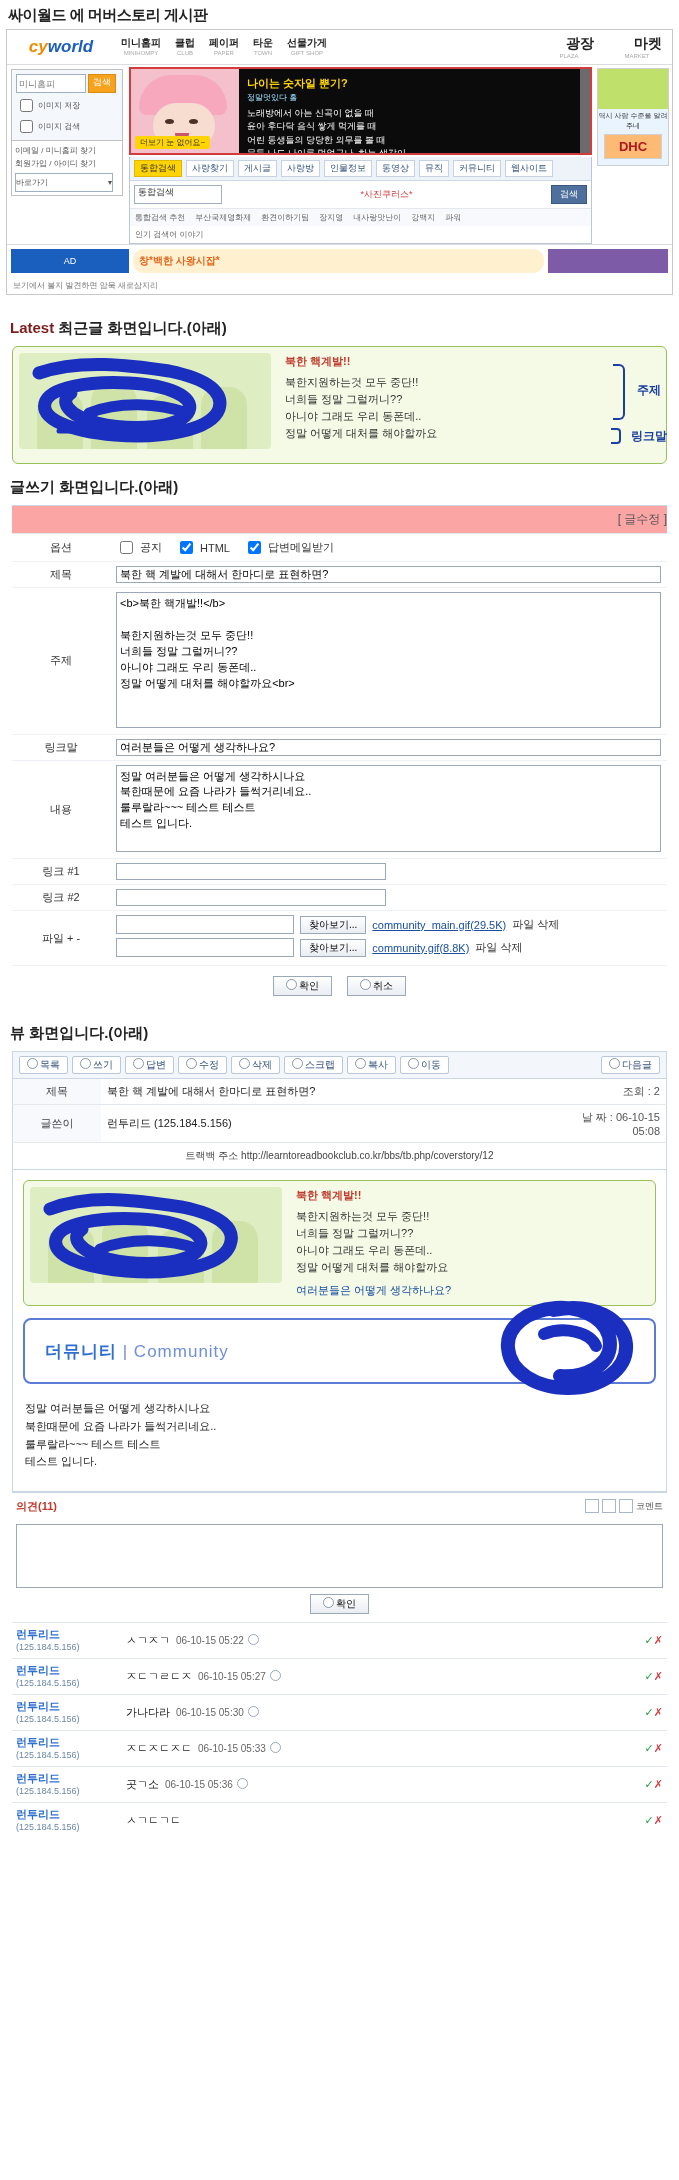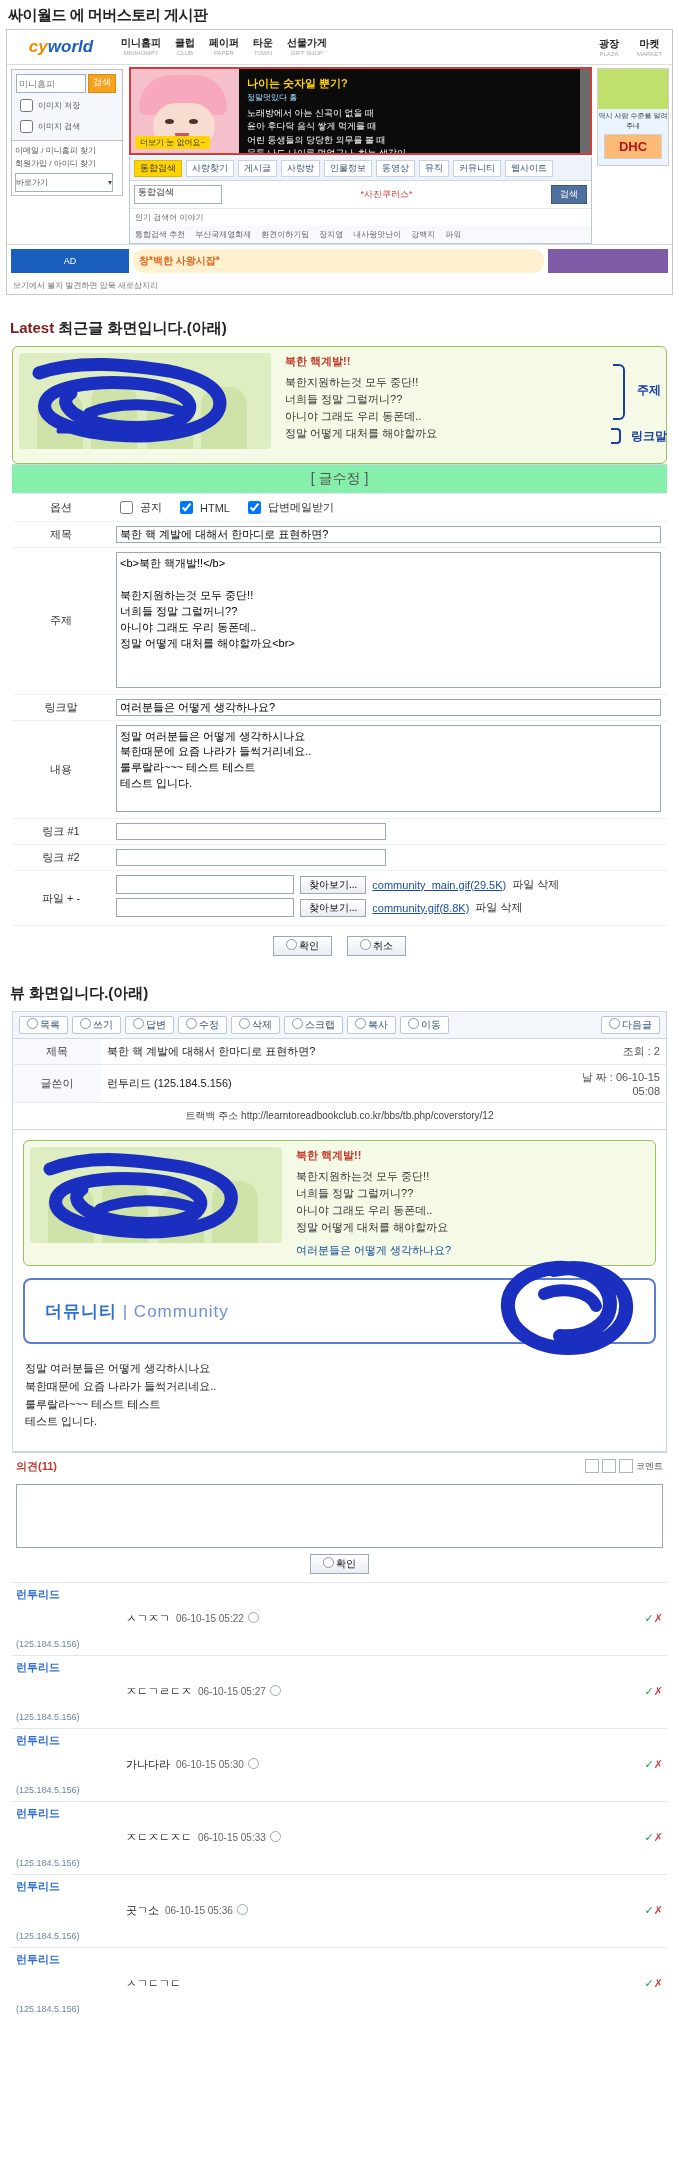--- a/index.html
+++ b/index.html
@@ -13,21 +13,21 @@
   .cy{border:1px solid #c9c9c9;margin:0 6px 10px 6px;background:#fff;position:relative;}
   .cy-head{display:flex;align-items:center;height:34px;border-bottom:1px solid #dcdcdc;background:#fff;}
   .cy-logo{width:108px;text-align:center;color:#f08c00;font-weight:bold;font-size:17px;font-style:italic;}
   .cy-logo span{color:#1b5fbe;}
   .cy-nav{flex:1;display:flex;gap:14px;font-size:9px;color:#444;padding-left:6px;}
   .cy-nav .it{text-align:center;line-height:1.25;}
   .cy-nav .it b{display:block;font-size:10px;color:#222;font-weight:bold;}
   .cy-nav .it i{font-style:normal;font-size:6px;color:#aaa;display:block;}
   .cy-right{display:flex;gap:18px;padding-right:10px;font-size:9px;}
   .cy-right .it{text-align:center;}
-  .cy-right .it b{display:block;font-size:10px;color:#222;}
+  .cy-right .it b{display:block;font-size:14px;color:#222;margin-left:22px;}
   .cy-right .it i{font-style:normal;font-size:6px;color:#aaa;display:block;}
 
   .cy-body{display:flex;align-items:flex-start;}
   .cy-left{width:112px;padding:4px;}
   .cy-search{border:1px solid #c0c0c0;background:#f4f7fb;padding:4px;}
   .cy-search .row{display:flex;gap:2px;margin-bottom:3px;}
   .cy-search input[type=text]{width:64px;height:15px;border:1px solid #9fb0c4;font-size:9px;}
   .cy-search .btn{background:#f6a21d;color:#fff;font-size:9px;border:1px solid #d98b12;padding:1px 4px;line-height:13px;}
   .cy-search .chk{font-size:8px;color:#555;display:flex;align-items:center;gap:2px;margin-top:2px;}
   .cy-links{border:1px solid #c0c0c0;border-top:0;background:#fff;font-size:8px;color:#555;padding:3px;}
@@ -83,21 +83,21 @@
   .prev .txt{flex:1;padding-left:14px;font-size:11px;line-height:1.55;color:#333;}
   .prev .txt .ttl{color:#c0392b;font-weight:bold;margin-bottom:4px;}
   .prev .txt .link{color:#1a4fa0;margin-top:6px;}
   .prev .txt .link .dot{color:#d23c3c;}
   .scribble{position:absolute;pointer-events:none;}
   .ann{position:absolute;color:#1a3fa0;font-weight:bold;font-size:12px;}
   .brace{position:absolute;border:2px solid #1a3fa0;border-left:0;}
 
   
   .form-box{margin:0 12px;border-top:1px solid #c9d6e4;}
-  .form-sub{text-align:center;font-size:14px;color:#555;padding:5px 0;background:#86efac;border-bottom:1px solid #e3e8ef;}
+  .form-sub{text-align:right;font-size:12px;color:#555;padding:5px 0;background:#fca5a5;border-bottom:1px solid #e3e8ef;}
   table.frm{width:100%;border-collapse:collapse;font-size:11px;}
   table.frm td{padding:4px 6px;vertical-align:middle;border-bottom:1px solid #edf1f6;}
   table.frm td.lbl{width:86px;text-align:center;color:#333;}
   .inp{border:1px solid #9aa8b8;height:17px;background:#fff;font-size:11px;padding:1px 3px;box-sizing:border-box;width:100%;}
   .ta{border:1px solid #9aa8b8;background:#fff;font-size:11px;padding:3px;box-sizing:border-box;width:100%;resize:none;font-family:"Liberation Sans",sans-serif;line-height:1.45;}
   .chkline{display:flex;gap:14px;align-items:center;font-size:11px;}
   .chkline label{display:flex;gap:4px;align-items:center;}
   .filerow{display:flex;align-items:center;gap:6px;margin-bottom:4px;flex-wrap:wrap;}
   .filerow .fi{border:1px solid #9aa8b8;height:17px;width:176px;background:#fff;}
   .btn-gray{border:1px solid #9aa8b8;background:linear-gradient(#fff,#e9edf2);font-size:10px;padding:1px 8px;height:18px;}
@@ -127,21 +127,21 @@
   
   .cm-head{display:flex;align-items:center;border-top:1px solid #c9d6e4;padding:6px 4px;}
   .cm-head .t{color:#c0392b;font-size:11px;font-weight:bold;flex:1;}
   .cm-head .icons{display:flex;gap:3px;align-items:center;font-size:9px;color:#555;}
   .cm-head .icons .sq{width:12px;height:12px;border:1px solid #a8b6c6;background:#fff;}
   .cm-box{border:1px solid #9aa8b8;height:62px;margin:4px 4px 6px 4px;background:#fff;}
   .cm-ok{text-align:center;padding-bottom:8px;}
   .cm-ok .b{border:1px solid #9aa8b8;background:linear-gradient(#fff,#e9edf2);font-size:10px;padding:2px 12px;}
   .cm-row{display:flex;align-items:center;border-top:1px solid #e3e8ef;padding:5px 4px;font-size:11px;}
   .cm-row .who{width:110px;color:#2f6fd0;font-weight:bold;line-height:1.25;}
-  .cm-row .who small{display:block;color:#6b86a8;font-weight:normal;font-size:9px;margin-top:37px;}
+  .cm-row .who small{display:block;color:#6b86a8;font-weight:normal;font-size:9px;}
   .cm-row .msg{flex:1;color:#222;}
   .cm-row .msg .dt{color:#666;font-size:10px;margin-left:6px;}
   .cm-row .msg .gl{display:inline-block;width:9px;height:9px;border:1px solid #9aa8b8;border-radius:50%;margin-left:4px;vertical-align:-1px;}
   .cm-row .act{width:30px;text-align:right;}
   .cm-row .act .v{color:#1aa03c;font-weight:bold;}
   .cm-row .act .x{color:#d23c3c;font-weight:bold;}
 </style>
 </head>
 <body>
 
@@ -244,31 +244,31 @@
             <div class="tab">동영상</div>
             <div class="tab">뮤직</div>
             <div class="tab">커뮤니티</div>
             <div class="tab">웹사이트</div>
           </div>
           <div class="cy-formrow">
             <div class="fake-sel"><span style="font-size:9px;padding-left:3px;">통합검색</span></div>
             <div class="kw">*사진쿠러스*</div>
             <div class="btn">검색</div>
           </div>
-          <div class="cy-subrow" style="background:#fff;">
-            <span>인기 검색어 이야기</span>
-          </div>
           <div class="cy-subrow">
             <span>통합검색 추천</span>
             <span>부산국제영화제</span>
             <span>환견이하기팀</span>
             <span>장지영</span>
             <span>내사랑맛난이</span>
             <span>강백지</span>
             <span>파워</span>
+          </div>
+          <div class="cy-subrow" style="background:#fff;">
+            <span>인기 검색어 이야기</span>
           </div>
         </div>
       </div>
 
       <div class="cy-right-col">
         <div class="cy-ad">
           <div class="g"></div>
           <div class="cap">역시 사람 수준을 알려주네</div>
           <div class="dhc">DHC</div>
         </div>
@@ -308,20 +308,23 @@
         <div>아니야 그래도 우리 동폰데..</div>
         <div>정말 어떻게 대처를 해야할까요</div>
       </div>
     </div>
     <div class="brace" style="right:42px;top:18px;width:10px;height:52px;border-radius:0 6px 6px 0;"></div>
     <div class="ann" style="right:6px;top:36px;">주제</div>
     <div class="brace" style="right:46px;top:82px;width:8px;height:12px;border-radius:0 4px 4px 0;"></div>
     <div class="ann" style="right:0px;top:82px;">링크말</div>
   </div>
 
+  <div class="sec-h">
+    <span class="ko">글쓰기 화면입니다.(아래)</span>
+  </div>
   <div class="form-box">
     <div class="form-sub">[ 글수정 ]</div>
     <table class="frm">
       <tbody>
           <tr>
         <td class="lbl">옵션</td>
         <td>
           <div class="chkline">
             <label>
                   <input type="checkbox" style="">

